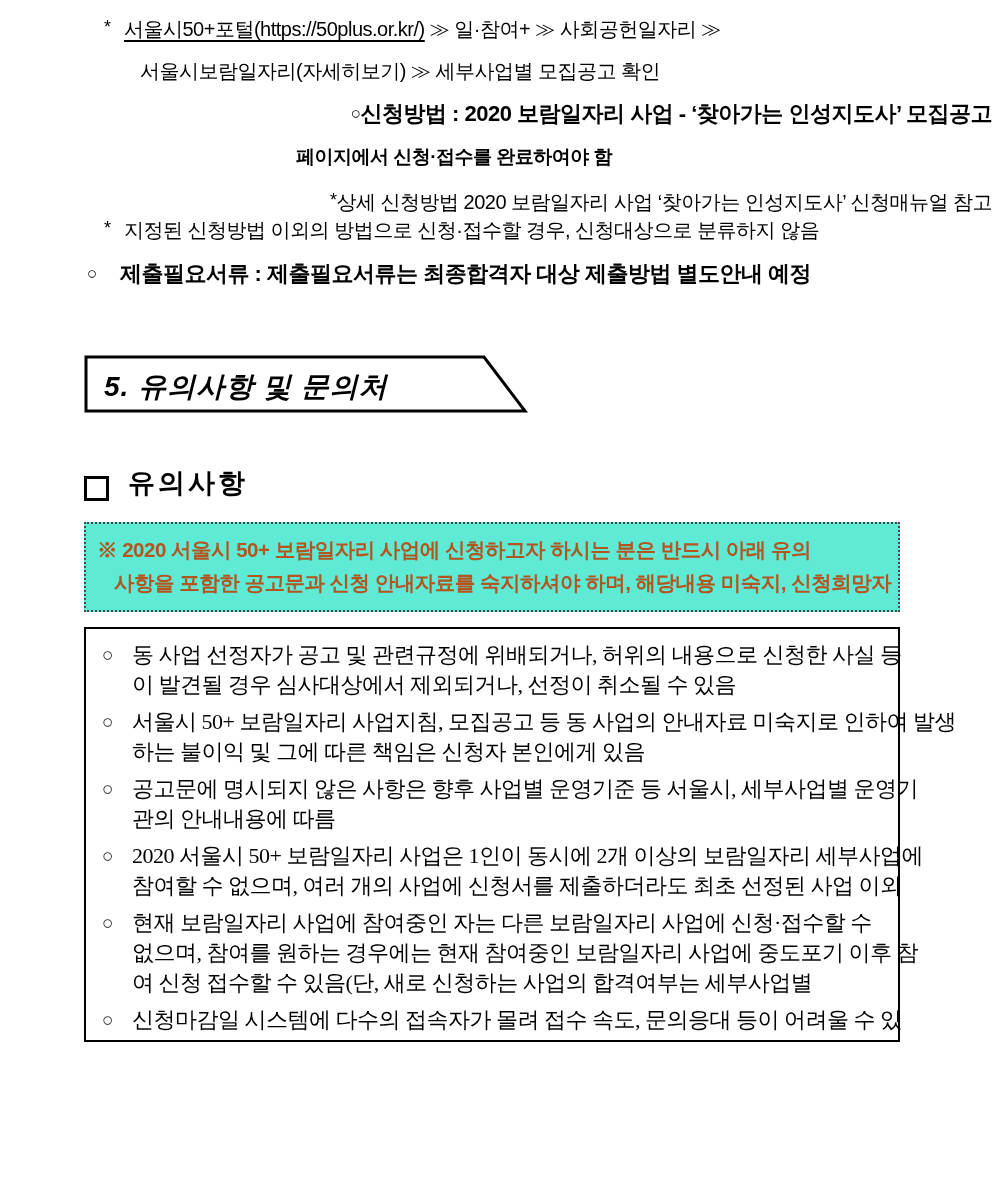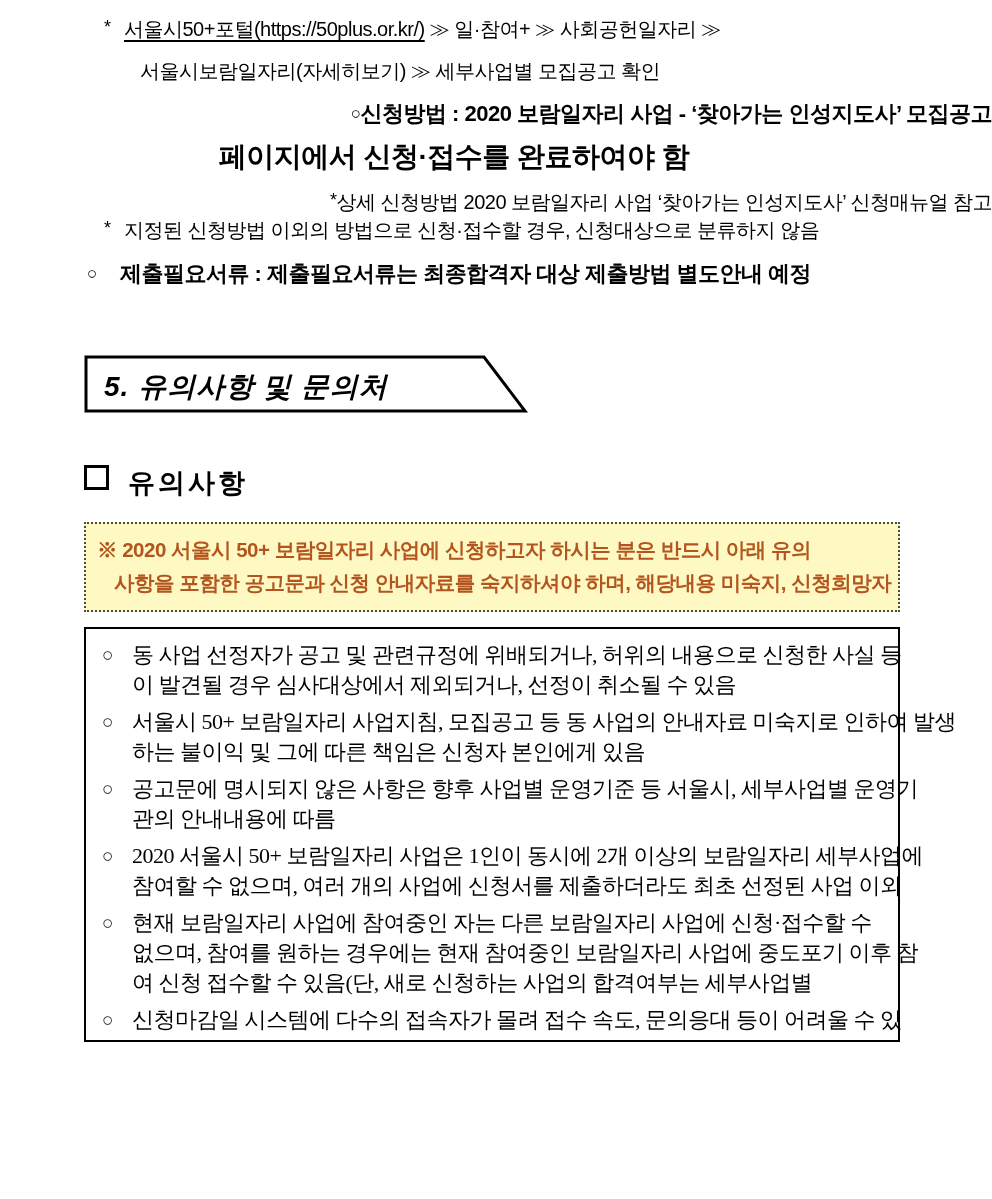--- a/index.html
+++ b/index.html
@@ -24,44 +24,44 @@
   }
   sup.note-star { font-size: 13px; vertical-align: 8px; }
   .sub {
     font-size: 20px; line-height: 26px; letter-spacing: -0.5px;
     white-space: nowrap; padding-left: 20px;
   }
   .sub .star { display: inline-block; width: 20px; font-size: 18px; vertical-align: 3px; }
   .sub.cont { padding-left: 56px; margin-top: 16px; }
   .ulink { text-decoration: underline; text-underline-offset: 4px; }
   .center-line {
-    text-align: center; font-size: 28px; font-weight: bold;
+    text-align: center; font-size: 19px; font-weight: bold;
     line-height: 30px; letter-spacing: -0.5px; margin-top: 13px; width: 740px;
   }
 
   
   .banner { position: relative; height: 58px; width: 450px; margin-top: 66px; font-style: italic; }
   .banner svg { position: absolute; left: 0; top: 0; }
   .banner-text {
     position: absolute; left: 20px; top: 13px;
     font-size: 28px; font-weight: bold; letter-spacing: 1px; white-space: nowrap;
   }
 
   
-  .subsection { display: flex; align-items: flex-start; margin-top: 52px; }
+  .subsection { display: flex; align-items: flex-end; margin-top: 52px; }
   .chk { width: 25px; height: 25px; border: 3px solid #000; flex: none; }
   .subsection-label {
     font-size: 27px; font-weight: bold; letter-spacing: 3px; margin-left: 19px;
   }
 
   
   .notice-box {
     margin-top: 21px; width: 816px;
     border: 2px dotted #4a4a4a;
-    background: #fef9c3;
+    background: #5eead4;
     padding: 9px 8px 11px 11px;
   }
   .notice-line {
     color: #b4541e; font-weight: bold;
     font-size: 20.5px; line-height: 33px; letter-spacing: -0.5px;
     white-space: nowrap;
   }
   .notice-line.indent { padding-left: 17px; }
 
   

